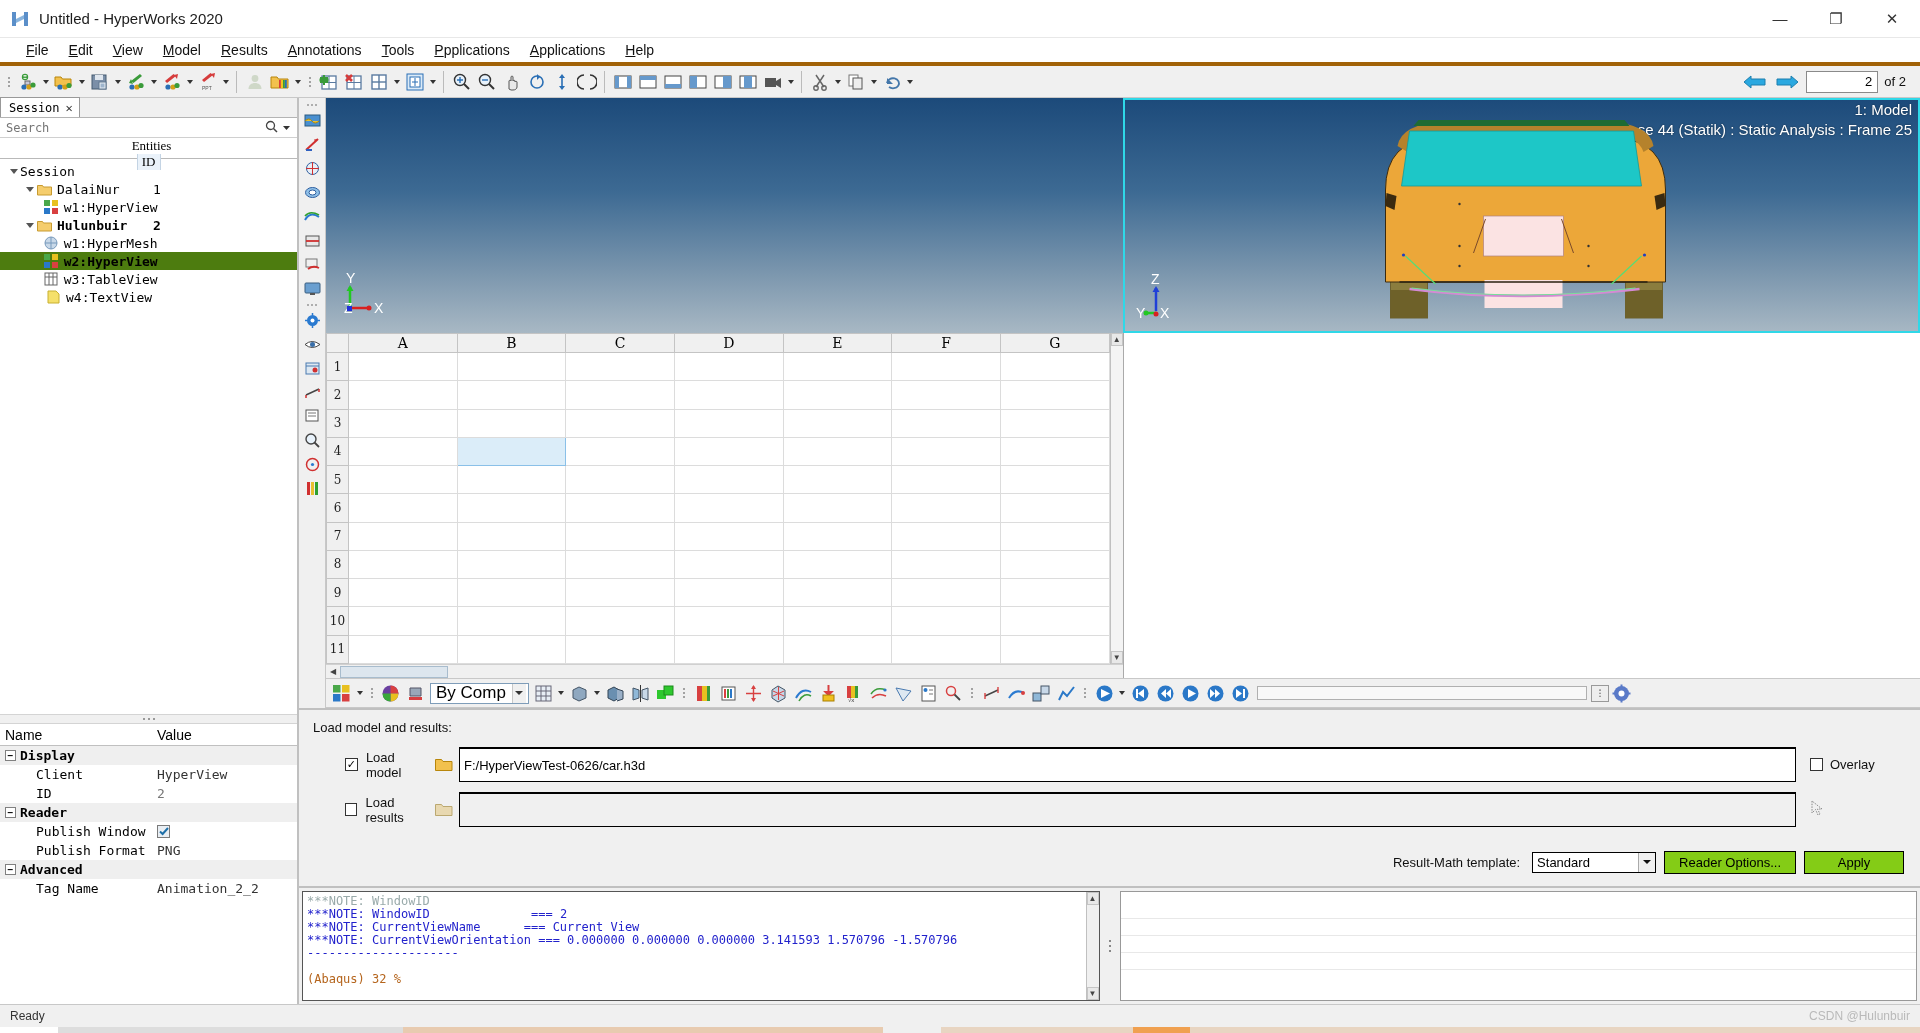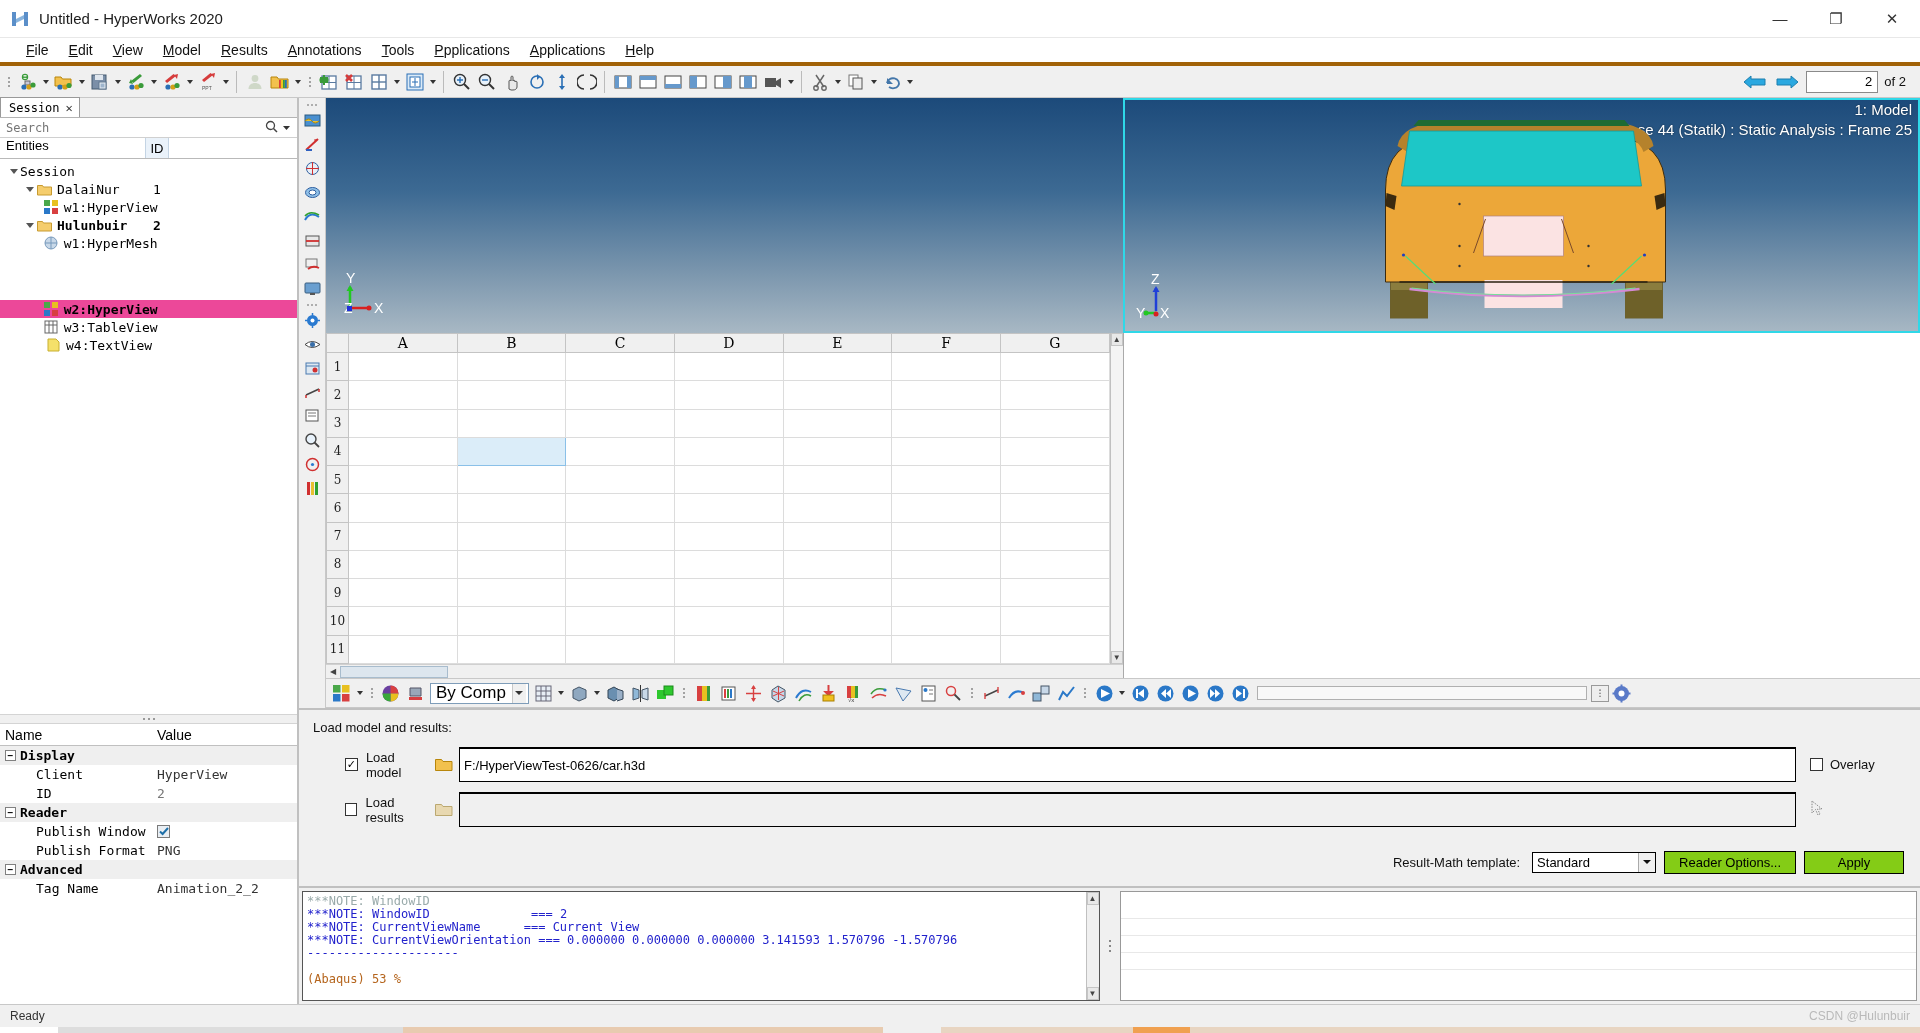--- a/index.html
+++ b/index.html
@@ -87,33 +87,33 @@
     height: 20px; border-bottom: 1px solid #d0d0d0; display: flex; align-items: center;
     padding: 0 4px; background: #fff;
   }
   .search-row input {
     flex: 1; border: none; outline: none; font-family: "DejaVu Sans Mono", monospace;
     font-size: 12px; color: #888; background: transparent;
   }
   .search-icons { display:flex; align-items:center; gap:4px; padding-right:2px; }
   .tree-header {
     height: 21px; background: #fff; border-bottom: 1px solid #b9b9b9;
-    display: flex; align-items: flex-start;
-    font-family: Liberation Sans, sans-serif; font-size: 13px; color: #000;
+    display: flex; align-items: center;
+    font-family: Liberation Serif, serif; font-size: 13px; color: #000; flex-direction: column;
   }
   .tree-header .th-name { flex: 1; padding-left: 6px; }
   .tree-header .th-id {
     width: 24px; text-align: center; background: #eaf2fa; border-left: 1px solid #c4d4e4;
     border-right: 1px solid #c4d4e4; height: 100%; display:flex; align-items:center; justify-content:center;
     position: relative;
   }
   .tree-header .th-rest { width: 128px; }
   .tree-body { flex: 1; overflow: hidden; background: #fff; padding-top: 3px; }
   .tnode { height: 18px; display: flex; align-items: center; font-family: "DejaVu Sans Mono", monospace; font-size: 13px; color: #000; }
-  .tnode.sel { background: #ec4899; margin-top: 48px; }
+  .tnode.sel { background: #4d7c0f; }
   .tw { width: 12px; height: 18px; display:flex; align-items:center; justify-content:center; }
   .tw.arrow:after { content:""; border-left: 4px solid transparent; border-right: 4px solid transparent; border-top: 5px solid #555; }
   .tnode .ticon { width: 16px; height: 16px; margin-right: 5px; display:flex; align-items:center; justify-content:center; }
   .tnode .tlabel { flex: 1; }
   .tnode .tid { width: 24px; text-align: center; }
   .tnode .trest { width: 128px; }
   .tnode.bold .tlabel, .tnode.bold .tid { font-weight: bold; }
 
   .splitter-dots { height: 10px; background: #f0f0f0; border-top:1px solid #d4d4d4; border-bottom:1px solid #d4d4d4; display:flex; align-items:center; justify-content:center; gap:3px;}
   .splitter-dots i { width:2px; height:2px; background:#999; display:block; }
@@ -1368,21 +1368,21 @@
       </div>
 
       <div class="console-row">
         <div class="console-left">
           <div class="console-text"><span class="dim">***NOTE: WindowID</span>
 <span>***NOTE: WindowID</span>              <span>=== 2</span>
 <span>***NOTE: CurrentViewName</span>      <span>=== Current View</span>
 <span>***NOTE: CurrentViewOrientation</span> <span>=== 0.000000 0.000000 0.000000 3.141593 1.570796 -1.570796</span>
 <span>---------------------</span>
 
-<span class="orange">(Abaqus) 53 %</span></div>
+<span class="orange">(Abaqus) 32 %</span></div>
           <div style="position:absolute;right:0;top:0;bottom:0;width:13px;background:#f0f0f0;border-left:1px solid #c0c0c0">
             <div class="sb-arrow">▲</div>
             <div style="position:absolute;bottom:0;left:0;right:0;height:13px" class="sb-arrow">▼</div>
           </div>
         </div>
         <div class="console-mid">
             <i></i>
             <i></i>
             <i></i>
           </div>

